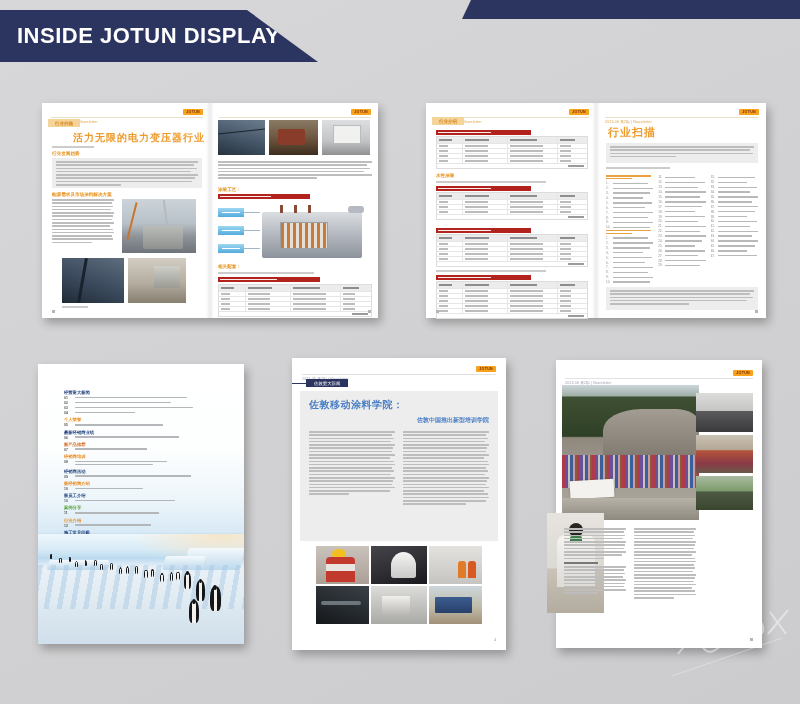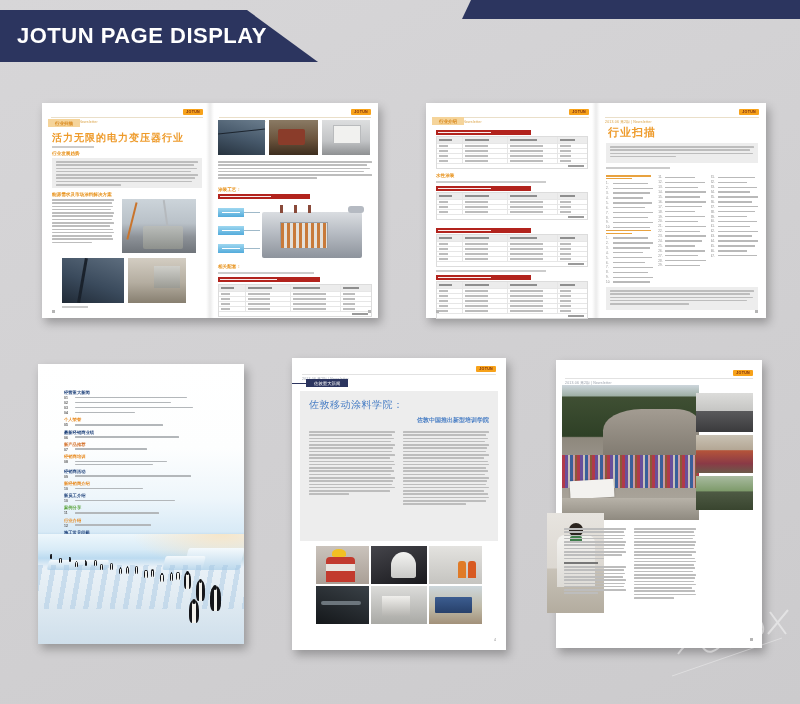--- a/index.html
+++ b/index.html
@@ -111,21 +111,21 @@
   .pg-scene .berg{position:absolute;background:linear-gradient(180deg,#f4f9fc,#bcd8ec);transform:skewX(-14deg);border-radius:2px;}
   .pg-scene .streak{position:absolute;left:0;right:0;height:40%;top:28%;
      background:repeating-linear-gradient(100deg,rgba(165,198,226,.45) 0 5px,rgba(255,255,255,0) 5px 13px);}
   .pg{position:absolute;background:linear-gradient(90deg,#15161a 32%,#f2f1ec 32% 66%,#15161a 66%);border-radius:45% 45% 30% 30%;}
   .pg:after{content:"";position:absolute;left:30%;top:-6%;width:40%;height:22%;background:#101114;border-radius:50%;}
 
   
   .dlabel{position:absolute;display:flex;align-items:center;}
   .dlabel .ln{width:14px;height:1px;background:#2c355f;}
   .dlabel .bx{background:#2c355f;color:#fff;font-size:4.4px;padding:1.5px 8px;white-space:nowrap;}
-  .dtitle{font-size:10px;font-weight:normal;color:#4a7fc5;letter-spacing:.5px;white-space:nowrap;overflow:hidden;}
+  .dtitle{font-size:10px;font-weight:bold;color:#4a7fc5;letter-spacing:.5px;white-space:nowrap;overflow:hidden;}
   .dsub{font-size:6px;font-weight:bold;color:#4a7fc5;text-align:right;white-space:nowrap;overflow:hidden;}
   .dcols{position:absolute;display:flex;gap:8px;overflow:hidden;}
   .dcols>div{flex:1;overflow:hidden;}
   .grid6{position:absolute;display:grid;grid-template-columns:1fr 1.05fr 1fr;grid-template-rows:1fr 1fr;gap:2px;}
   .g-worker{background:linear-gradient(180deg,#cac3bc,#a99f96);position:relative;}
   .g-worker .j{position:absolute;left:18%;top:30%;width:55%;height:65%;background:linear-gradient(180deg,#c23a2e 30%,#e8e5e0 30% 55%,#c23a2e 55%);border-radius:4px 4px 0 0;}
   .g-worker .h{position:absolute;left:30%;top:8%;width:26%;height:22%;background:#f2c023;border-radius:50% 50% 20% 20%;}
   .g-dark1{background:linear-gradient(160deg,#45454b,#19191d);position:relative;}
   .g-dark1 .c{position:absolute;left:35%;top:15%;width:45%;height:70%;background:linear-gradient(#f4f4f2,#c9c9c7);border-radius:50% 50% 10% 10%;}
   .g-room{background:linear-gradient(180deg,#e3e2df,#c5c4c0);position:relative;}
@@ -157,32 +157,32 @@
   .wmark{position:absolute;right:6px;bottom:16px;width:130px;height:86px;pointer-events:none;}
 </style>
 </head>
 <body>
 
 <div class="canvas">
 
   <div class="top-strip"></div>
 
   <div class="banner">
-    <span>JOTUN PAGE DISPLAY</span>
+    <span>INSIDE JOTUN DISPLAY</span>
   </div>
 
   <div class="page" style="left:42px;top:103px;width:336px;height:215px;">
 
     <div class="half l">
       <div class="phead">
         <span class="meta">2013.06 第2期 | Newsletter</span>
         <span class="logo">JOTUN</span>
       </div>
       <div class="tag" style="top:16px;left:6px;">行业扫描</div>
-      <div class="title-lg" style="top:28px;left:10px;right:5px;">活力无限的电力变压器行业</div>
+      <div class="title-lg" style="top:28px;left:20px;right:5px;text-align:right;">活力无限的电力变压器行业</div>
       <div class="microline" style="top:43px;left:10px;width:42px;"></div>
       <div class="oh" style="top:48px;left:10px;">行业发展趋势</div>
       <div class="gbox" style="top:55px;left:10px;right:8px;height:30px;">
           <div class="tline" style="width: 100%;"></div>
           <div class="tline" style="width: 97%;"></div>
           <div class="tline" style="width: 99%;"></div>
           <div class="tline" style="width: 95%;"></div>
           <div class="tline" style="width: 100%;"></div>
           <div class="tline" style="width: 98%;"></div>
           <div class="tline" style="width: 96%;"></div>

